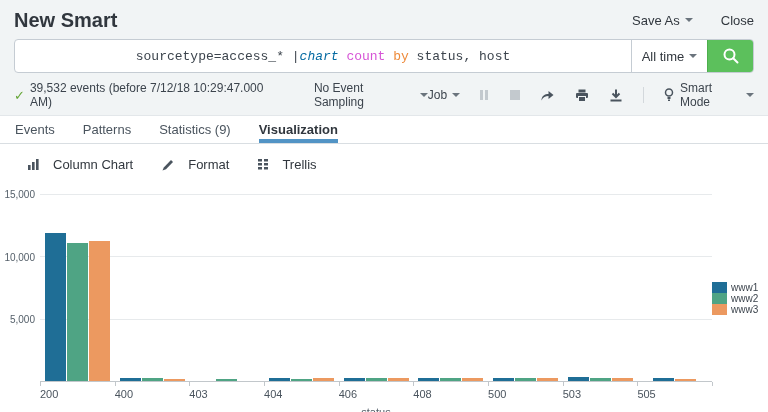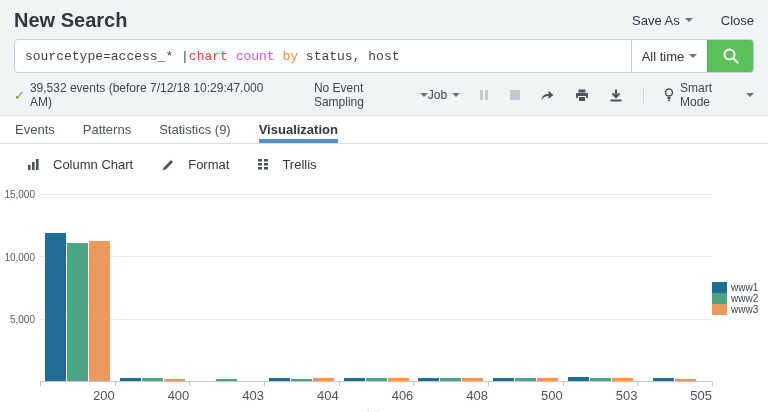--- a/index.html
+++ b/index.html
@@ -13,21 +13,21 @@
   .header-actions { margin-left:auto; display:flex; align-items:center; gap:28px; font-size:13px; color:#31373e; }
   .hdr-btn { display:flex; align-items:center; gap:5px; cursor:pointer; }
 
   .caret { width:0; height:0; border-left:4px solid transparent; border-right:4px solid transparent;
     border-top:4px solid #6b747d; display:inline-block; }
 
   
   .search-row { display:flex; height:34px; margin:5px 0 8px 0; border:1px solid #c5ccd3;
     border-radius:4px; background:#fff; overflow:hidden; }
   .search-input { flex:1; display:flex; align-items:center; padding:0 10px;
-    font-family:"Liberation Mono","DejaVu Sans Mono",monospace; font-size:13px; white-space:pre; }
+    font-family:"Liberation Mono","DejaVu Sans Mono",monospace; font-size:13px; white-space:pre;justify-content:center; }
   .time-picker { width:76px; border-left:1px solid #c5ccd3; display:flex; align-items:center;
     justify-content:center; gap:5px; font-size:13px; color:#31373e; cursor:pointer; }
   .search-go { width:46px; background:#5cc05c; border-left:1px solid #4daf4d; display:flex;
     align-items:center; justify-content:center; cursor:pointer; }
 
   
   .status-row { display:flex; align-items:center; height:28px; margin-bottom:6px; font-size:12px; color:#3c444d; }
   .check { color:#65a637; font-size:13px; margin-right:5px; }
   .sampling { margin-left:30px; display:flex; align-items:center; gap:5px; cursor:pointer; }
   .job-cluster { margin-left:auto; display:flex; align-items:center; gap:20px;justify-content:center; }
@@ -53,48 +53,48 @@
   .y-axis { width:40px; position:relative; height:188px; flex:none; }
   .y-label { position:absolute; right:5px; transform:translateY(-50%); font-size:10px; color:#55606a; }
   .plot-col { width:672px; flex:none; }
   .plot { position:relative; height:188px; border-bottom:1px solid #c2c7cb; display:flex; }
   .gridline { position:absolute; left:0; right:0; height:1px; background:#e7eaec; }
   .bar-group { flex:1; display:flex; align-items:flex-end; justify-content:center; gap:1px; position:relative; z-index:1; }
   .bar { width:21px; }
   .tick-layer { position:relative; height:4px; }
   .x-tick { position:absolute; top:0; width:1px; height:4px; background:#c2c7cb; }
   .x-labels { display:flex; margin-top:2px; }
-  .x-label { flex:1; text-align:right; font-size:13px; color:#4a545e; }
+  .x-label { flex:1; text-align:left; font-size:11px; color:#4a545e; }
   .x-title { text-align:center; font-size:11px; color:#55606a; margin-top:6px; }
   .legend { width:56px; flex:none; padding-top:88px; }
   .legend-row { display:flex; align-items:center; height:11px; }
   .legend-swatch { width:15px; height:11px; flex:none; }
   .legend-label { font-size:10px; color:#3c444d; margin-left:4px; line-height:11px; }
 
   svg { display:block; }
 </style>
 </head>
 <body>
 
 <div class="topbar">
   <div class="header-row">
-    <div class="page-title">New Search</div>
+    <div class="page-title">New Smart</div>
     <div class="header-actions">
       <div class="hdr-btn">
         <span>Save As</span>
         <span class="caret"></span>
       </div>
       <div class="hdr-btn">
         <span>Close</span>
       </div>
     </div>
   </div>
 
   <div class="search-row">
-    <div class="search-input"><span style="color: rgb(60, 68, 77);">sourcetype=access_* |</span><span style="color: #ef4444;">chart</span><span style="color: rgb(214, 83, 214);"> count</span><span style="color: rgb(238, 138, 58);"> by</span><span style="color: rgb(60, 68, 77);"> status, host</span></div>
+    <div class="search-input"><span style="color: rgb(60, 68, 77);">sourcetype=access_* |</span><span style="color: #0369a1; font-style: italic;">chart</span><span style="color: rgb(214, 83, 214);"> count</span><span style="color: rgb(238, 138, 58);"> by</span><span style="color: rgb(60, 68, 77);"> status, host</span></div>
     <div class="time-picker">
       <span>All time</span>
       <span class="caret"></span>
     </div>
     <div class="search-go">
       <span>
         <svg width="20" height="20" viewBox="0 0 20 20">
           <circle cx="8.5" cy="8.5" r="5" fill="none" stroke="#ffffff" stroke-width="2"></circle>
           <line x1="12.2" y1="12.2" x2="16.5" y2="16.5" stroke="#ffffff" stroke-width="2" stroke-linecap="round"></line>
         </svg>

